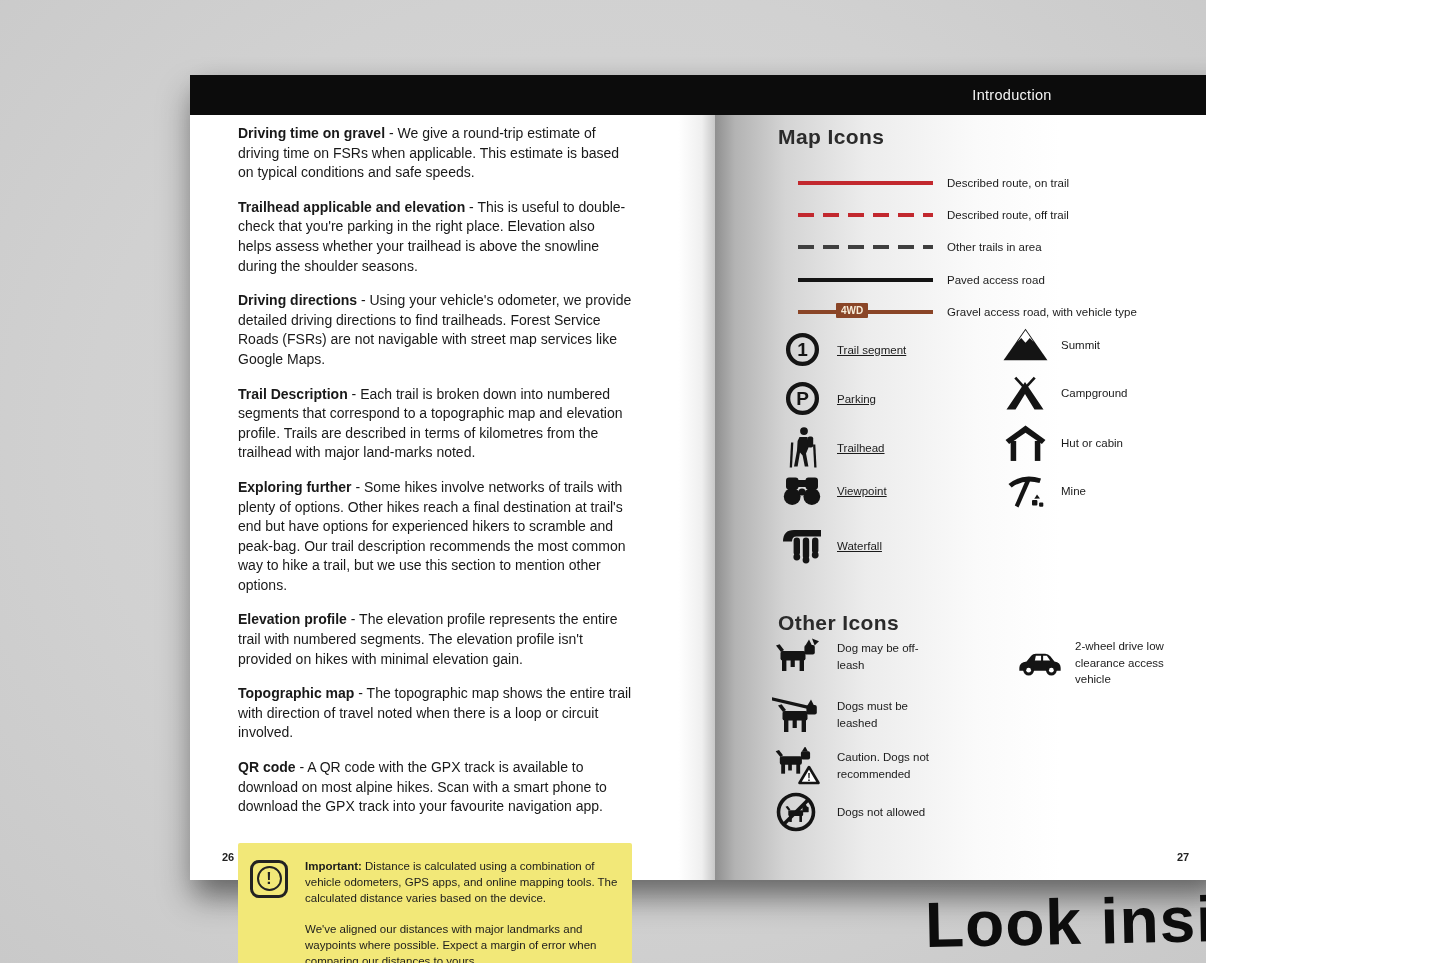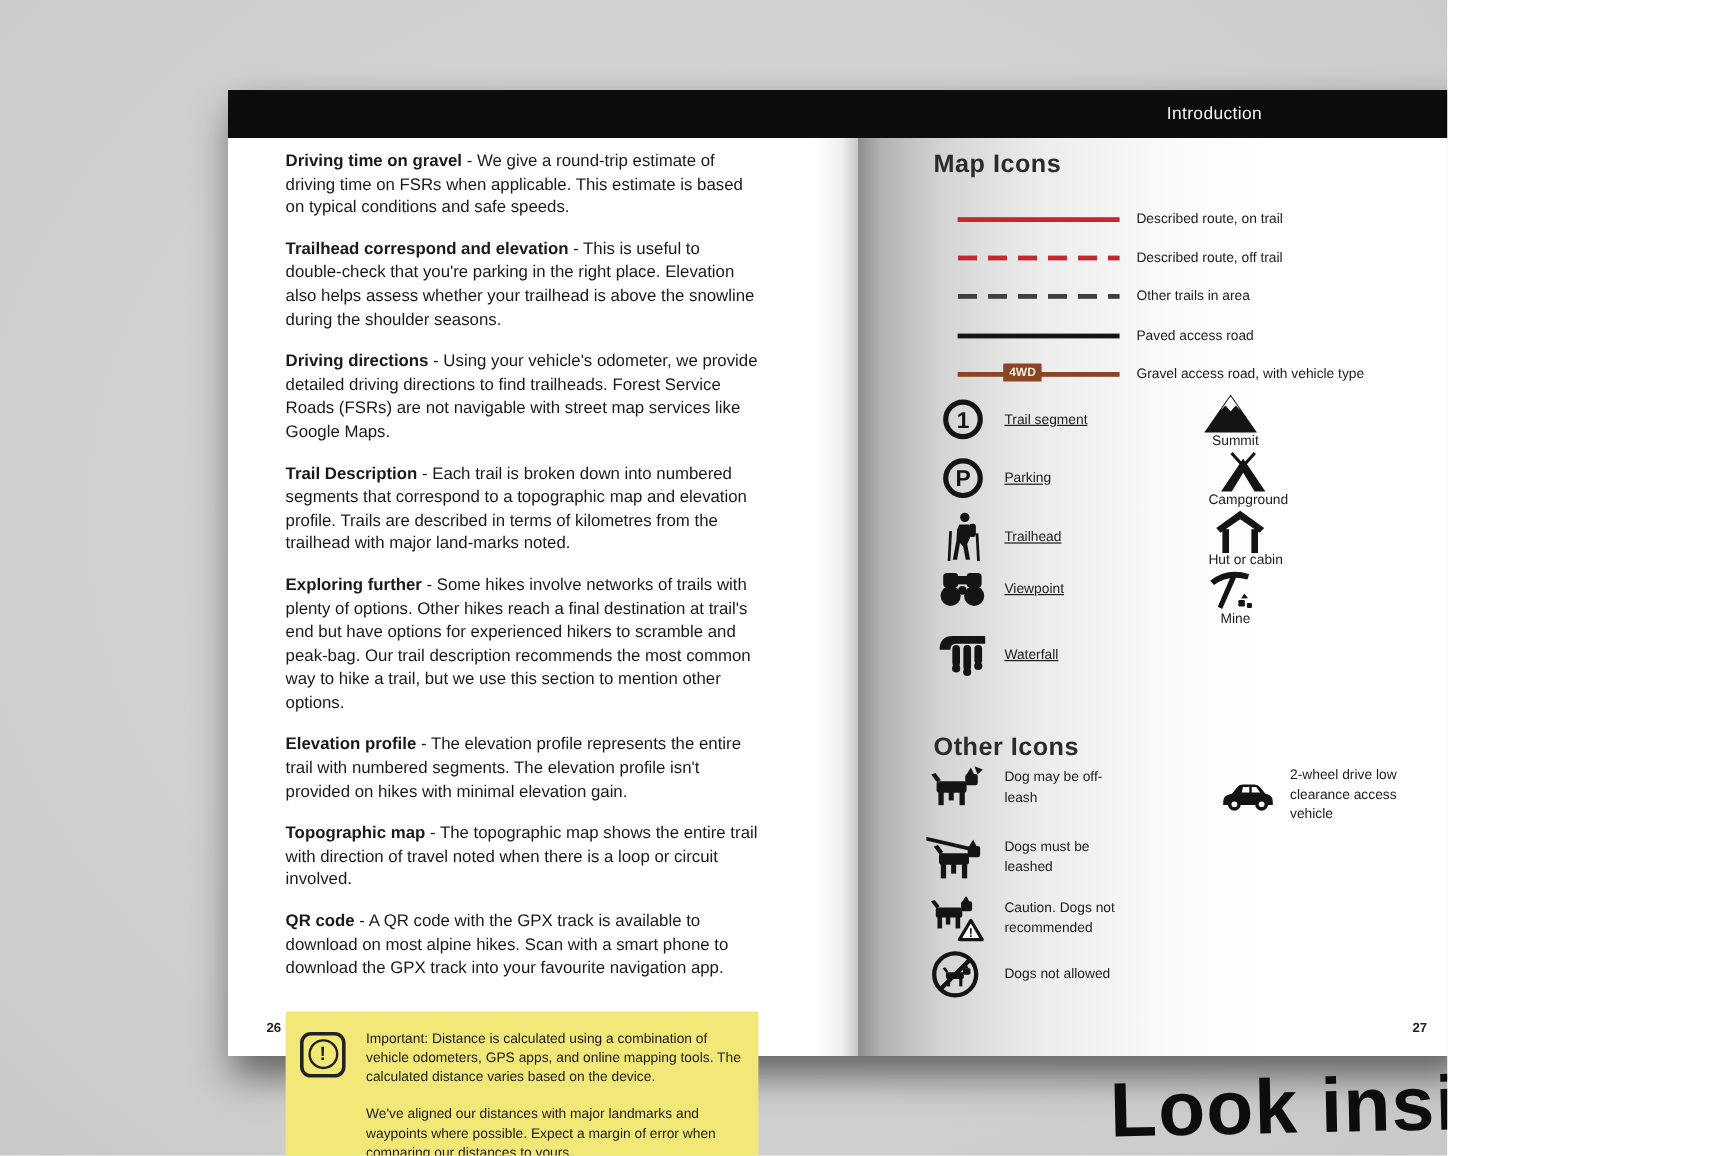--- a/index.html
+++ b/index.html
@@ -17,42 +17,42 @@
                background: linear-gradient(90deg,#ffffff 0%,#ffffff 93%,#efefef 97.5%,#c7c7c7 100%); }
   .right-page { position:absolute; left:525px; top:0; width:505px; height:100%;
                 background: linear-gradient(90deg,#8f8f8f 0px,#b3b3b3 20px,#d4d4d4 70px,#ececec 150px,#fafafa 260px,#ffffff 345px); }
 
   
   .lp-content { position:absolute; left:48px; top:49px; width:394px; }
   .para { font-size:14px; line-height:1.4; color:#191919; margin-bottom:15px; }
   .para .lead { font-weight:700; }
   .callout { display:flex; margin-top:26px; width:394px; padding:15px 14px 16px 12px; border-radius:2px; }
   .callout-text { margin-left:17px; width:330px; font-size:11.5px; line-height:1.42; color:#1c1c1c; }
-  .callout-text .lead { font-weight:400;text-align:right; }
+  .callout-text .lead { font-weight:700;text-align:right; }
   .callout-p2 { margin-top:14px; }
   .alert-box { flex:0 0 38px; width:38px; height:38px; margin-top:2px; border:3px solid #222;
                border-radius:9px; display:flex; align-items:center; justify-content:center; }
   .alert-circle { width:25px; height:25px; border:2.6px solid #222; border-radius:50%;
                   text-align:center; line-height:21px; font-weight:700; font-size:16px; color:#222; }
   .pagenum { position:absolute; top:776px; font-size:11px; font-weight:700; color:#222; z-index:4;text-align:right; }
   .pn-left { left:32px; } .pn-right { left:987px; }
 
   
   .rp-title { position:absolute; font-size:21px; font-weight:700; letter-spacing:0.4px; color:#2b2b2b; }
   .lrow { position:absolute; left:83px; display:flex; align-items:center; height:20px;justify-content:center; }
   .lswatch { width:135px; height:4px; position:relative; }
   .lswatch.dash { background-color:transparent !important; }
   .llabel { margin-left:14px; font-size:11.5px; color:#1b1b1b; white-space:nowrap; }
   .badge { position:absolute; left:38px; top:-7px; padding:2px 5px 2px 5px; font-size:10px;
            font-weight:700; color:#f7ecd9; line-height:1.1; border-radius:1px; }
   .mrow { position:absolute; display:flex; align-items:center; }
   .mrow .ic { display:flex; align-items:center; justify-content:center; }
   .mlabel { font-size:11.5px; color:#1b1b1b; }
   .col-l { left:64px; } .col-l .ic { width:46px; } .col-l .mlabel { margin-left:12px; white-space:nowrap;text-decoration:underline; }
-  .col-r { left:283px;flex-direction:column; } .col-r .ic { width:54px; } .col-r .mlabel { margin-left:9px; white-space:nowrap; }
+  .col-r { left:283px; } .col-r .ic { width:54px; } .col-r .mlabel { margin-left:9px; white-space:nowrap; }
   .ocol-l { left:55px; } .ocol-l .ic { width:52px; } .ocol-l .mlabel { margin-left:15px; width:108px; line-height:1.45; }
   .ocol-r { left:297px; } .ocol-r .ic { width:56px; } .ocol-r .mlabel { margin-left:7px; width:125px; line-height:1.45; }
   svg .ink { fill:#141414; } svg .paper { fill:#ffffff; }
 
   
   .look-inside { position:absolute; left:925px; top:884px; font-size:64px; font-weight:700;
                  color:#0d0d0d; white-space:nowrap; transform:rotate(-1.2deg); letter-spacing:1px; z-index:6; }
   .book-icon { position:absolute; left:1222px; top:714px; z-index:5; }
 </style>
 </head>
@@ -62,21 +62,21 @@
 
   <div class="spread">
 
     <div class="header-bar">
       <div class="header-title">Introduction</div>
     </div>
 
     <div class="left-page">
       <div class="lp-content">
         <p class="para"><span class="lead">Driving time on gravel</span><span> - We give a round-trip estimate of driving time on FSRs when applicable. This estimate is based on typical conditions and safe speeds.</span></p>
-        <p class="para"><span class="lead">Trailhead correspond and elevation</span><span> - This is useful to double-check that you're parking in the right place. Elevation also helps assess whether your trailhead is above the snowline during the shoulder seasons.</span></p>
+        <p class="para"><span class="lead">Trailhead applicable and elevation</span><span> - This is useful to double-check that you're parking in the right place. Elevation also helps assess whether your trailhead is above the snowline during the shoulder seasons.</span></p>
         <p class="para"><span class="lead">Driving directions</span><span> - Using your vehicle's odometer, we provide detailed driving directions to find trailheads. Forest Service Roads (FSRs) are not navigable with street map services like Google Maps.</span></p>
         <p class="para"><span class="lead">Trail Description</span><span> - Each trail is broken down into numbered segments that correspond to a topographic map and elevation profile. Trails are described in terms of kilometres from the trailhead with major land-marks noted.</span></p>
         <p class="para"><span class="lead">Exploring further</span><span> - Some hikes involve networks of trails with plenty of options. Other hikes reach a final destination at trail's end but have options for experienced hikers to scramble and peak-bag. Our trail description recommends the most common way to hike a trail, but we use this section to mention other options.</span></p>
         <p class="para"><span class="lead">Elevation profile</span><span> - The elevation profile represents the entire trail with numbered segments. The elevation profile isn't provided on hikes with minimal elevation gain.</span></p>
         <p class="para"><span class="lead">Topographic map</span><span> - The topographic map shows the entire trail with direction of travel noted when there is a loop or circuit involved.</span></p>
         <p class="para"><span class="lead">QR code</span><span> - A QR code with the GPX track is available to download on most alpine hikes. Scan with a smart phone to download the GPX track into your favourite navigation app.</span></p>
 
         <div class="callout" style="background-color: rgb(242, 232, 120);">
           <div class="alert-box">
               <div class="alert-circle">!</div>

